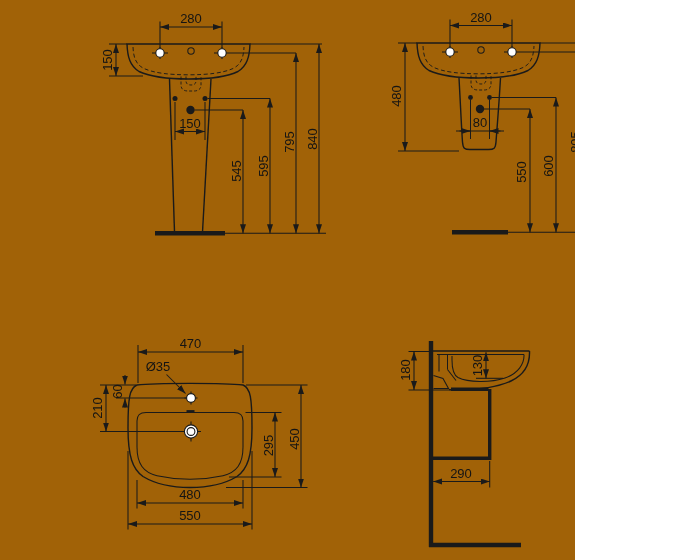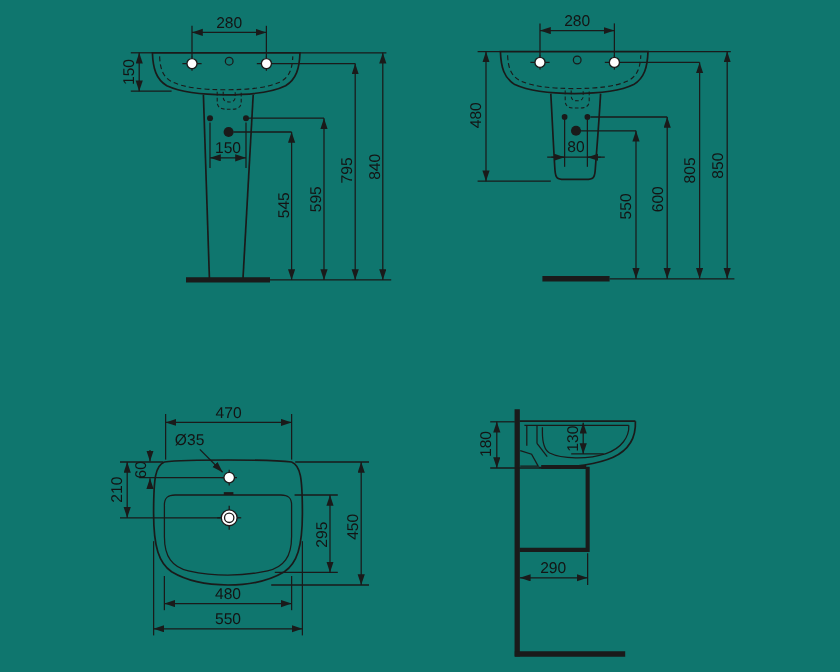--- a/index.html
+++ b/index.html
@@ -1,16 +1,16 @@
 <!DOCTYPE html>
 <html><head>
 <meta charset="utf-8">
 <style>
   html,body{margin:0;padding:0;background:#ffffff;}
-  .canvas{position:relative;width:700px;height:560px;background:#0f766e;overflow:hidden;}
+  .canvas{position:relative;width:575px;height:560px;background:#a16207;overflow:hidden;}
   svg{display:block;}
   .ln{stroke:#1a1a1a;fill:none;stroke-width:1.05;stroke-linecap:butt;}
   .o{stroke-width:1.4;}
   .dash{stroke-dasharray:4 2.6;stroke-width:.95;}
   .dash2{stroke-dasharray:3 2;stroke-width:.9;}
   .thk{stroke-width:4.4;}
   .thk2{stroke-width:3.4;}
   .dot{fill:#1a1a1a;stroke:none;}
   .hole{fill:#ffffff;stroke:#1a1a1a;stroke-width:1.1;}
   text{font-family:"Liberation Sans",sans-serif;font-size:13px;fill:#141414;}

